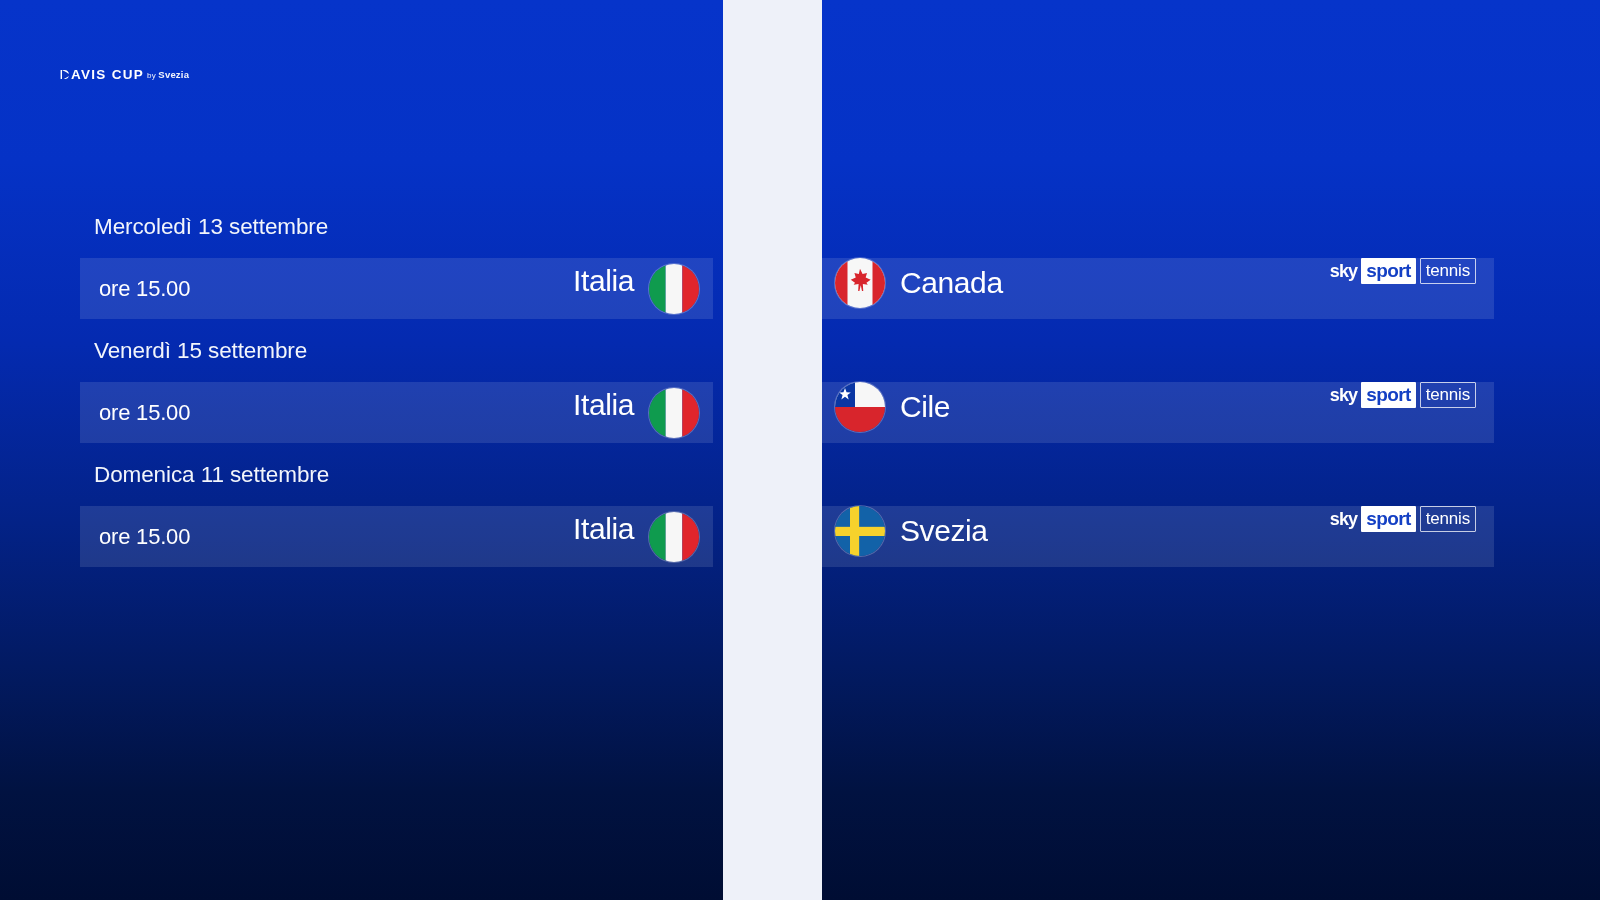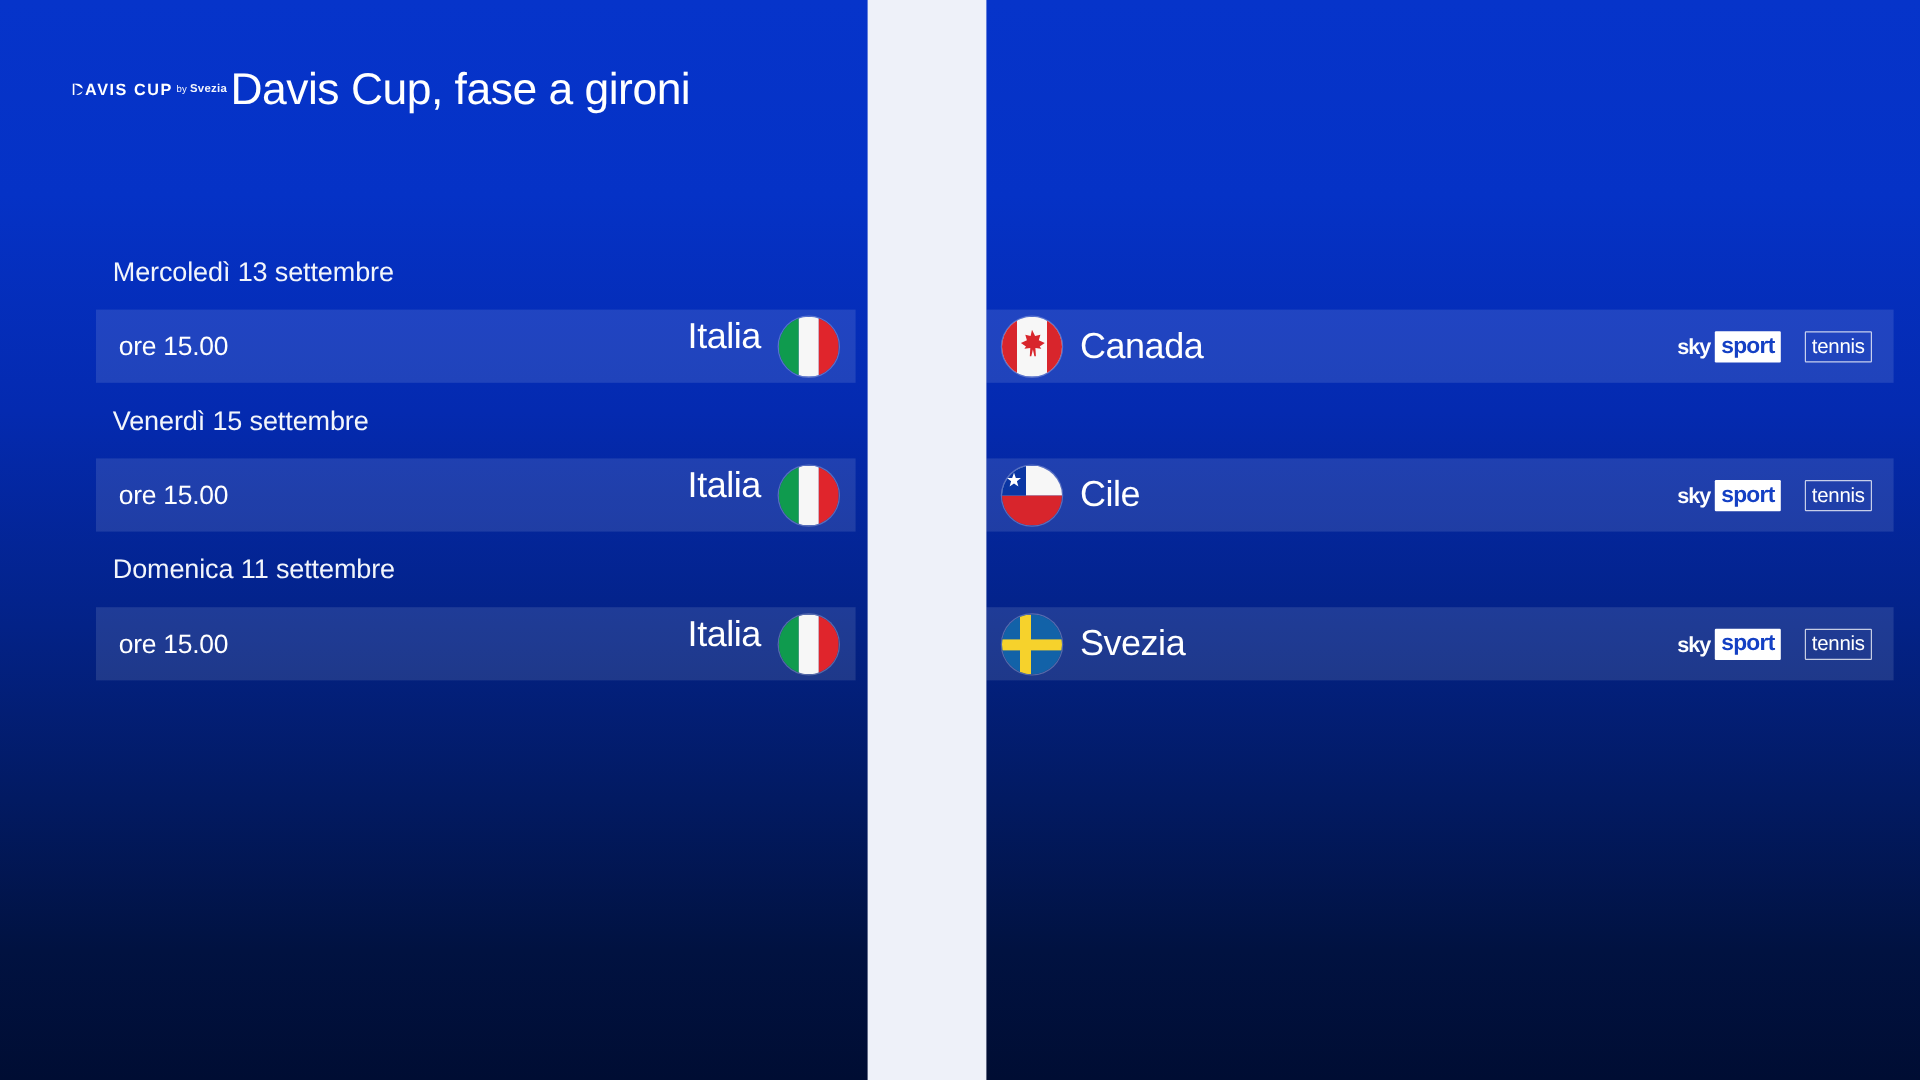--- a/index.html
+++ b/index.html
@@ -177,25 +177,25 @@
     font-weight: 700;
     letter-spacing: .3px;
     z-index: 6;
   }
 
   
   .right-card {
     position: absolute;
     left: 822px;
     top: 0;
-    width: 756px;
+    width: 672px;
     height: 61px;
     background: rgba(255,255,255,0.115);
     display: flex;
-    align-items: center;
+    align-items: flex-start;
     padding: 0 18px 0 13px;
   }
   .away {
     display: flex;
     align-items: center;
     gap: 15px;
   }
   .away-name {
     color: #ffffff;
     font-size: 30px;
@@ -241,38 +241,36 @@
   }
   .sky-tennis {
     color: #ffffff;
     font-size: 17px;
     font-weight: 400;
     letter-spacing: -0.2px;
     line-height: 1;
     padding: 3px 5px 4px 5px;
     border: 1px solid rgba(255,255,255,.75);
     border-radius: 1px;
-    margin-left: 16px;
   }
 </style>
 </head>
 <body>
 
 <div id="stage">
 
   <div class="vs-strip"></div>
 
   <div class="header">
     <div class="logo">
       <div class="logo-mark"></div>
       <div class="logo-word">DAVIS CUP</div>
       <div class="logo-sub"><span>by </span><b>Svezia</b></div>
     </div>
     <div class="titles">
-      <div class="title-line">Davis Cup, fase a gironi</div>
     </div>
   </div>
 
   <div class="schedule">
 
     <div class="block">
       <div class="date-label">Mercoledì 13 settembre</div>
       <div class="match-row">
 
         <div class="left-card">

